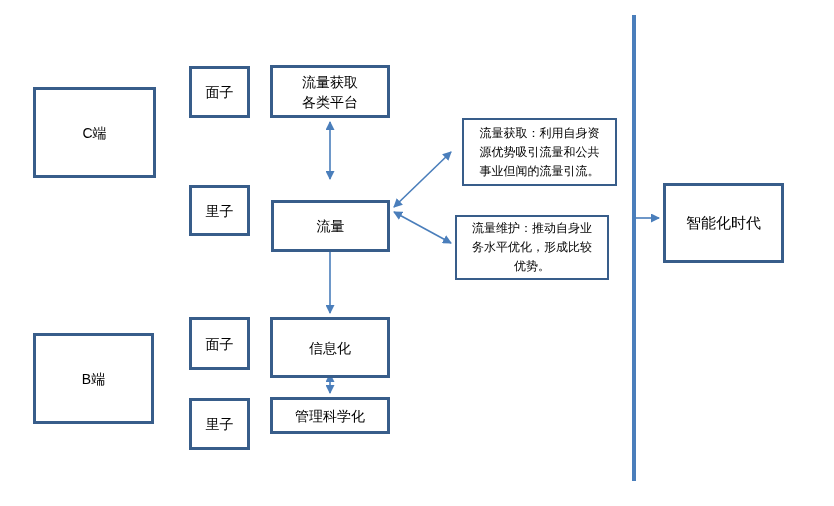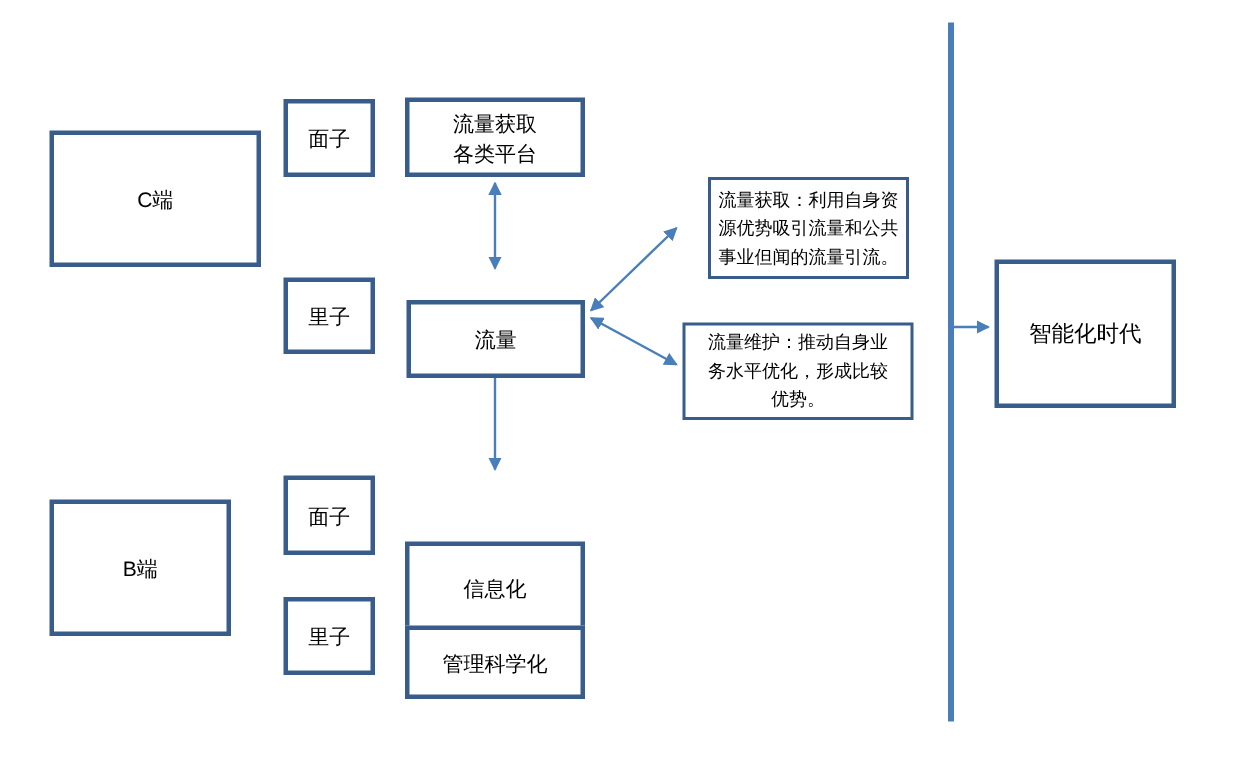--- a/index.html
+++ b/index.html
@@ -62,21 +62,21 @@
 
     <line class="conn" x1="394" y1="207" x2="451" y2="152" marker-start="url(#arr)" marker-end="url(#arr)"></line>
 
     <line class="conn" x1="394" y1="212" x2="451" y2="243" marker-start="url(#arr)" marker-end="url(#arr)"></line>
 
     <line class="divider" x1="634" y1="15" x2="634" y2="481"></line>
 
     <line class="conn" x1="636" y1="218" x2="659" y2="218" marker-end="url(#arr)"></line>
   </svg>
 
-  <div class="node" style="left:33px; top:87px; width:141px; height:91px;">
+  <div class="node" style="left:33px; top:87px; width:123px; height:91px;">
     <span>C端</span>
   </div>
   <div class="node" style="left:33px; top:333px; width:121px; height:91px;align-items:center;">
     <span>B端</span>
   </div>
 
   <div class="node" style="left:189px; top:66px; width:61px; height:52px;">
     <span>面子</span>
   </div>
   <div class="node" style="left:189px; top:185px; width:61px; height:51px;">
@@ -87,38 +87,38 @@
     <span>流量获取
 各类平台</span>
   </div>
   <div class="node" style="left:271px; top:200px; width:119px; height:52px;">
     <span>流量</span>
   </div>
 
   <div class="node" style="left:189px; top:317px; width:61px; height:53px;">
     <span>面子</span>
   </div>
-  <div class="node" style="left:270px; top:317px; width:120px; height:61px;margin-top:44px;">
+  <div class="node" style="left:270px; top:317px; width:120px; height:61px;">
     <span>信息化</span>
   </div>
   <div class="node" style="left:189px; top:398px; width:61px; height:52px;">
     <span>里子</span>
   </div>
-  <div class="node" style="left:270px; top:417px; width:120px; height:49px;">
+  <div class="node" style="left:270px; top:397px; width:120px; height:37px;">
     <span>管理科学化</span>
   </div>
 
-  <div class="node note" style="left:472px; top:118px; width:134px; height:68px;">
+  <div class="node note" style="left:462px; top:118px; width:155px; height:68px;">
     <span>流量获取：利用自身资
 源优势吸引流量和公共
 事业但闻的流量引流。</span>
   </div>
   <div class="node note" style="left:455px; top:215px; width:154px; height:65px;">
     <span>流量维护：推动自身业
 务水平优化，形成比较
 优势。</span>
   </div>
 
-  <div class="node era" style="left:663px; top:173px; width:121px; height:99px;">
+  <div class="node era" style="left:663px; top:183px; width:121px; height:80px;">
     <span>智能化时代</span>
   </div>
 
 </div>
 
 </body></html>

